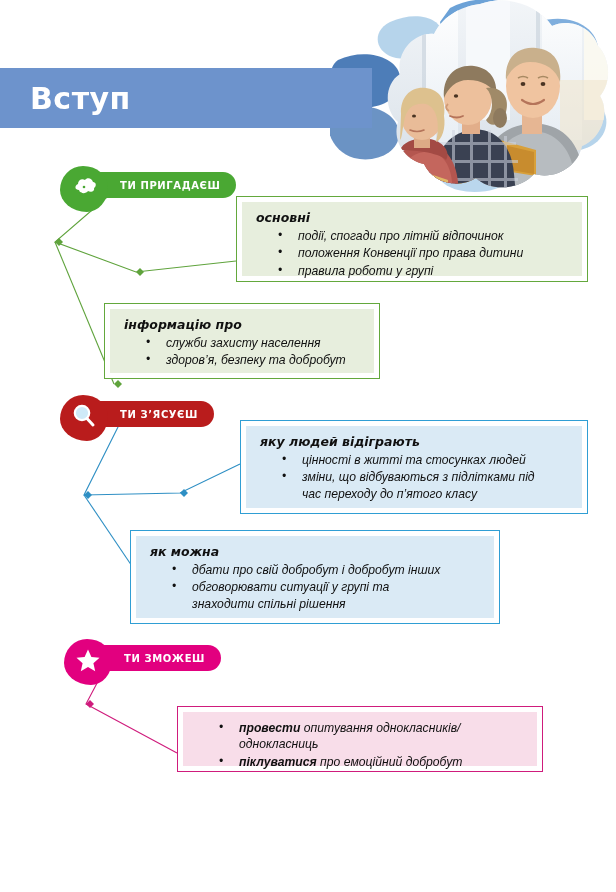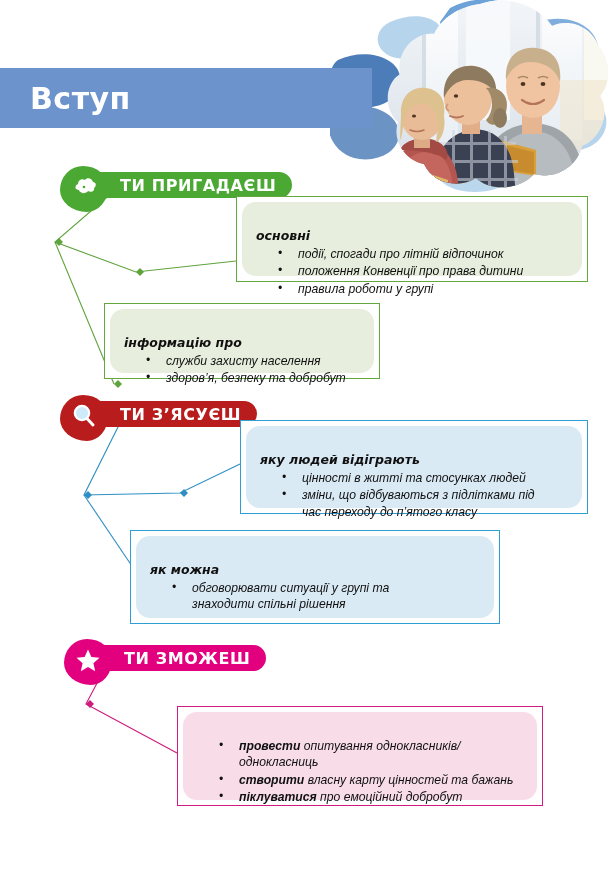--- a/index.html
+++ b/index.html
@@ -84,21 +84,21 @@
     left: 28px;
     top: 0;
     height: 26px;
     border-radius: 13px;
     display: flex;
     align-items: center;
     padding: 0 16px 0 32px;
   }
   .badge-label {
     color: #ffffff;
-    font-size: 16px;
+    font-size: 10px;
     font-weight: bold;
     letter-spacing: 0.6px;
     white-space: nowrap;
     font-family: "DejaVu Sans", "Liberation Sans", sans-serif;
   }
   .badge-icon { position: relative; z-index: 3; }
 
   .badge-green .badge-blob,
   .badge-green .badge-pill { background: #4aa833; }
   .badge-blue .badge-blob,
@@ -110,22 +110,21 @@
   .box {
     position: absolute;
     box-sizing: border-box;
     background: #ffffff;
     padding: 5px;
   }
   .box-inner {
     box-sizing: border-box;
     width: 100%;
     height: 100%;
-    padding: 26px 12px 10px 14px;
-    border-radius: 14px;
+    padding: 8px 12px 10px 14px;
   }
   .box-green  { border: 1.5px solid #63a83c; }
   .box-green  .box-inner { background: #e7eedd; }
   .box-blue   { border: 1.5px solid #2f9ed4; }
   .box-blue   .box-inner { background: #daeaf5; }
   .box-pink   { border: 1.5px solid #cf1b7c; }
   .box-pink   .box-inner { background: #f8dde9; }
 
   .box-heading {
     font-family: "DejaVu Sans", "Liberation Sans", sans-serif;
@@ -437,20 +436,23 @@
         </li>
       </ul>
     </div>
   </div>
 
   <div class="box box-blue" style="left:130px; top:530px; width:370px; height:94px;">
     <div class="box-inner">
       <div class="box-heading">як можна</div>
       <ul class="box-list">
         <li>
+          <span>дбати про свій добробут і добробут інших</span>
+        </li>
+        <li>
           <span>обговорювати ситуації у групі та</span>
           <span class="cont">знаходити спільні рішення</span>
         </li>
       </ul>
     </div>
   </div>
 
   <div class="badge badge-pink" style="left:64px; top:645px;">
     <div class="badge-pill">
       <span class="badge-label">ТИ ЗМОЖЕШ</span>
@@ -458,30 +460,27 @@
     <div class="badge-blob">
       <span class="badge-icon">
         <svg width="26" height="25" viewBox="0 0 26 25" xmlns="http://www.w3.org/2000/svg">
           <path d="M13 1.5 L16.4 9 L24.5 9.8 L18.4 15.2 L20.2 23.2 L13 19
                    L5.8 23.2 L7.6 15.2 L1.5 9.8 L9.6 9 Z" fill="#ffffff"></path>
         </svg>
       </span>
     </div>
   </div>
 
-  <div class="box box-pink" style="left:177px; top:706px; width:366px; height:100px;">
+  <div class="box box-pink" style="left:177px; top:706px; width:366px; height:66px;">
     <div class="box-inner">
       <ul class="box-list">
         <li>
           <b>провести</b><span> опитування однокласників/</span>
           <span class="cont">однокласниць</span>
         </li>
         <li>
-          <b>створити</b><span> власну карту цінностей та бажань</span>
-        </li>
-        <li>
           <b>піклуватися</b><span> про емоційний добробут</span>
         </li>
       </ul>
     </div>
   </div>
 
 </div>
 
 </body></html>

